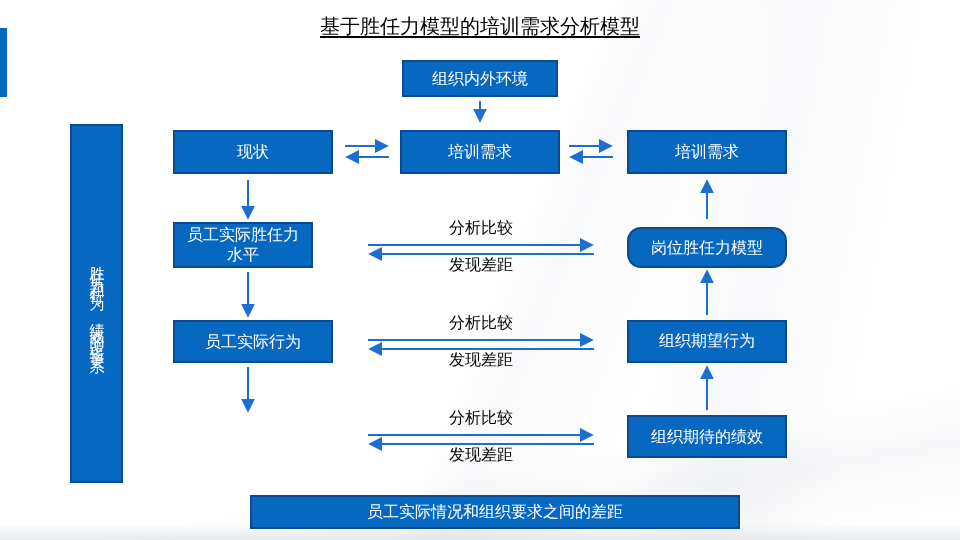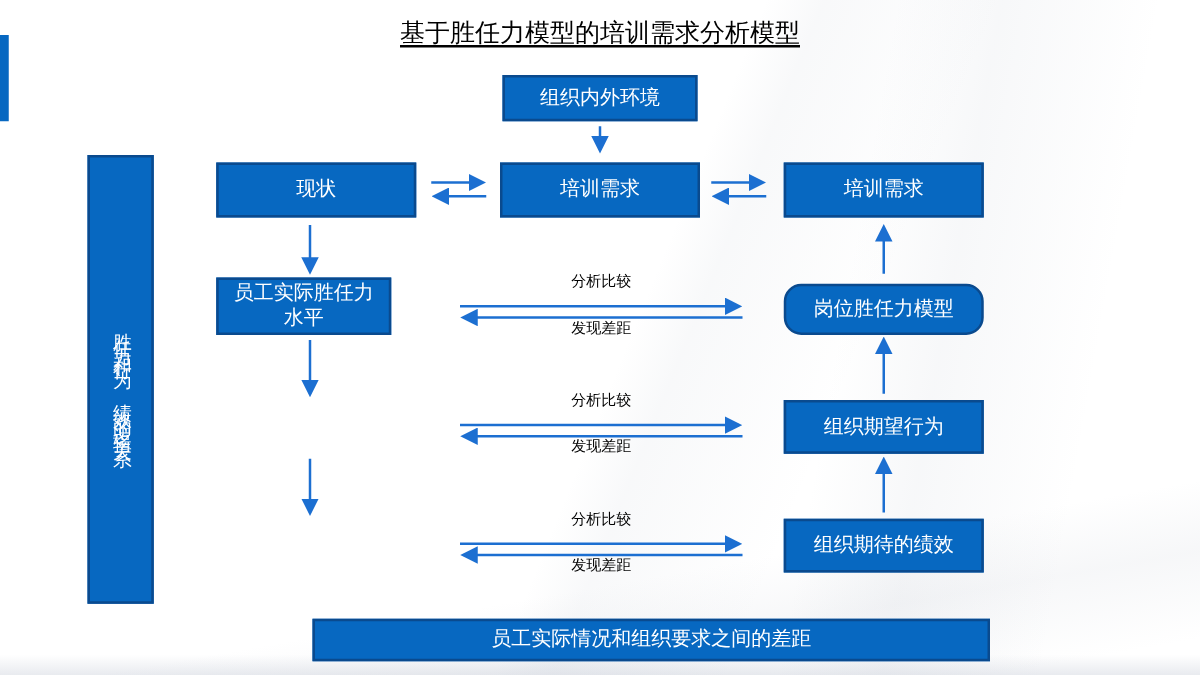--- a/index.html
+++ b/index.html
@@ -27,29 +27,29 @@
   .node-env{left:402px;top:60px;width:156px;height:37px;}
   .node-status-left{left:173px;top:130px;width:160px;height:44px;}
   .node-status-center{left:400px;top:130px;width:160px;height:44px;}
   .node-status-right{left:627px;top:130px;width:160px;height:44px;}
   .node-r3-left{left:173px;top:222px;width:140px;height:46px;padding:0 10px;}
   .node-r3-right{left:627px;top:227px;width:160px;height:41px;border-radius:14px;}
   .node-r4-left{left:173px;top:320px;width:160px;height:43px;}
   .node-r4-right{left:627px;top:320px;width:160px;height:43px;font-family:Liberation Mono, monospace;}
   .node-r5-left{left:173px;top:415px;width:160px;height:43px;}
   .node-r5-right{left:627px;top:415px;width:160px;height:43px;}
-  .node-bottom{left:250px;top:495px;width:542px;height:34px;}
+  .node-bottom{left:250px;top:495px;width:490px;height:34px;}
   .node-side{
     left:70px;top:124px;width:53px;height:359px;
     writing-mode:vertical-rl;letter-spacing:6px;font-size:15px;
   }
   .alabel{
     position:absolute;left:401px;width:160px;text-align:center;
     font-family:"Liberation Serif","DejaVu Serif",serif;
-    font-size:12px;color:#000;line-height:1.15;
+    font-size:16px;color:#000;line-height:1.15;
   }
   .r3t{top:219px;} .r3b{top:256px;}
   .r4t{top:314px;} .r4b{top:351px;}
   .r5t{top:409px;} .r5b{top:446px;}
   svg.arrow-layer{position:absolute;left:0;top:0;width:960px;height:540px;pointer-events:none;}
   svg.arrow-layer line{stroke:#1C6FD1;stroke-width:2;}
 </style>
 </head>
 <body>
 
@@ -90,20 +90,21 @@
   <div class="node node-status-center">培训需求</div>
   <div class="node node-status-right">培训需求</div>
 
   <div class="node node-side">胜任力和行为、绩效的逻辑关系</div>
 
   <div class="node node-r3-left">员工实际胜任力水平</div>
   <div class="node node-r3-right">岗位胜任力模型</div>
   <div class="alabel r3t">分析比较</div>
   <div class="alabel r3b">发现差距</div>
 
+  <div class="node node-r4-left">员工实际行为</div>
   <div class="node node-r4-right">组织期望行为</div>
   <div class="alabel r4t">分析比较</div>
   <div class="alabel r4b">发现差距</div>
 
   <div class="node node-r5-right">组织期待的绩效</div>
   <div class="alabel r5t">分析比较</div>
   <div class="alabel r5b">发现差距</div>
 
   <div class="node node-bottom">员工实际情况和组织要求之间的差距</div>
 

